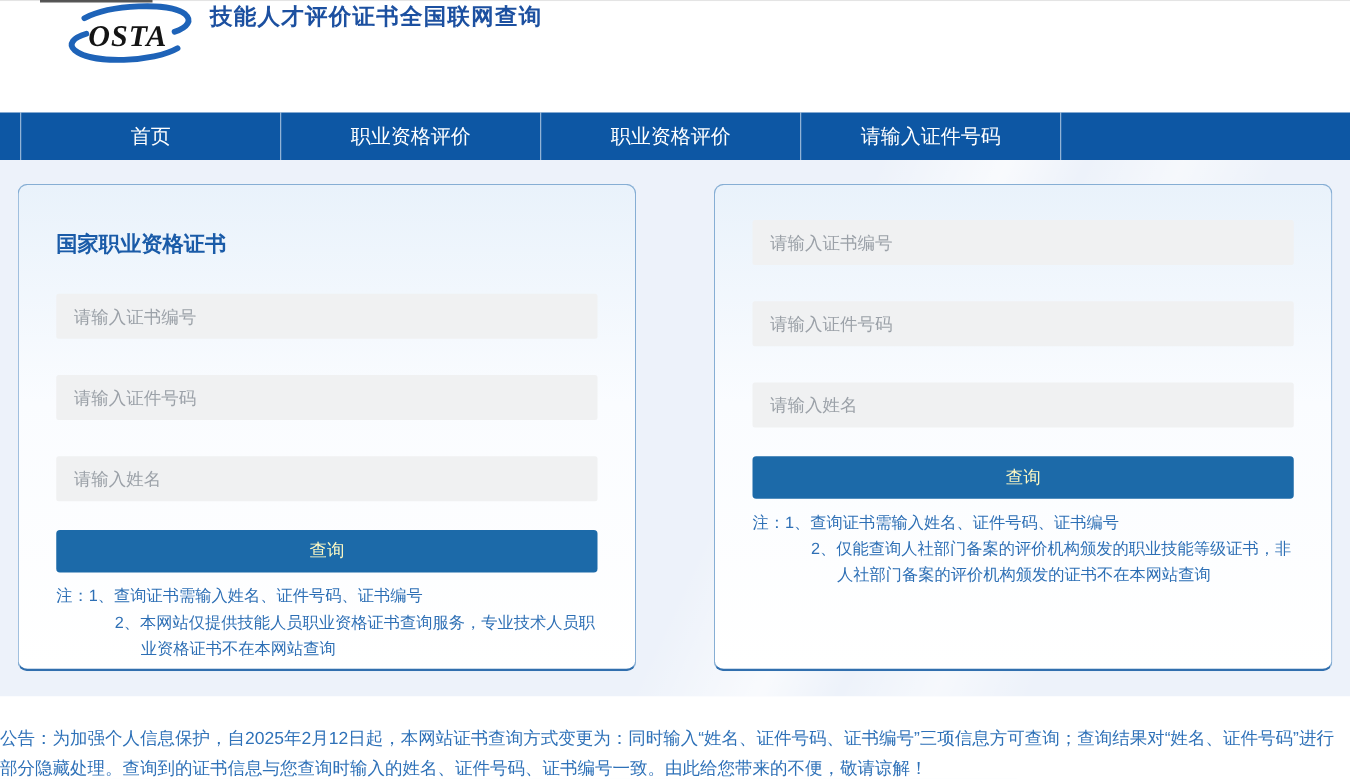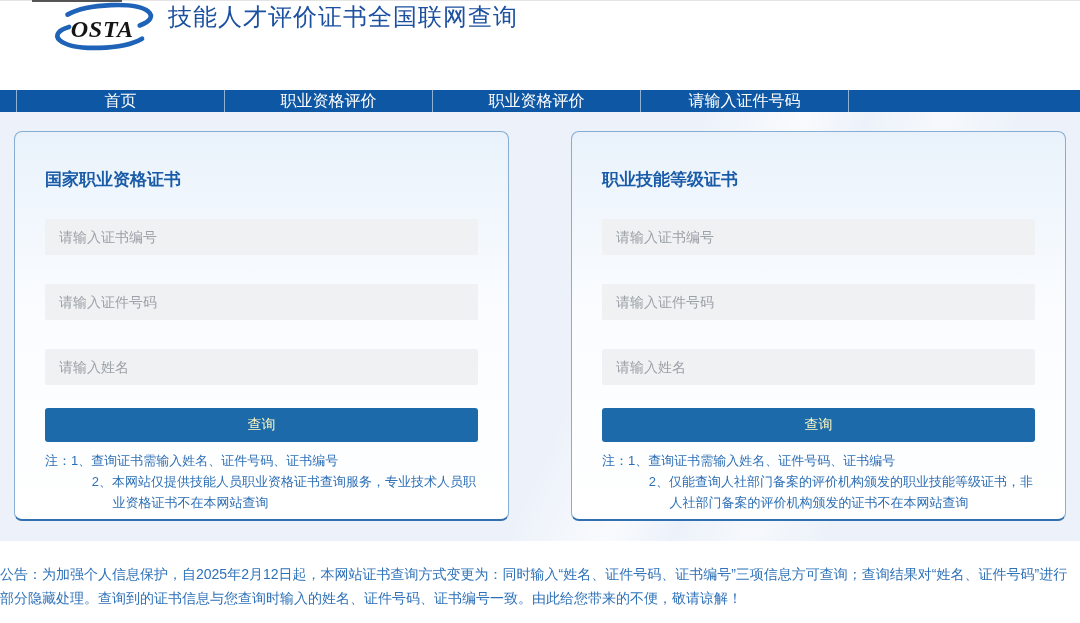--- a/index.html
+++ b/index.html
@@ -10,25 +10,25 @@
     background:#ffffff;
     position:relative;
   }
   
   .page-top-line { height:1px; background:#e4e4e4; }
   .top-artifact { position:absolute; left:32px; top:0; width:90px; height:2px; background:#3a3a3a; opacity:.85; }
   .header { height:89px; background:#ffffff; display:flex; align-items:flex-start; padding-left:52px; }
   .logo { width:104px; height:52px; flex:0 0 auto; }
   .site-title {
     margin-left:12px;
-    font-size:24px; font-weight:normal; color:#1c50a0;
+    font-size:18px; font-weight:bold; color:#1c50a0;
     letter-spacing:1px;
   }
   
-  .nav { height:22px; background:#0d57a4; display:flex; align-items:stretch; }
+  .nav { height:38px; background:#0d57a4; display:flex; align-items:stretch; }
   .nav-sliver { width:16px; flex:0 0 auto; }
   .nav-fill { flex:1; border-left:1px solid rgba(255,255,255,.55); }
   .nav-item {
     width:208px; flex:0 0 auto;
     border-left:1px solid rgba(255,255,255,.55);
     color:#ffffff; font-size:16px;
     display:flex; align-items:center; justify-content:center;
     cursor:pointer;
   }
   
@@ -108,21 +108,20 @@
     <div class="notes">
       <span class="note-label">注：</span>
       <div class="note-body">
         <div class="note-line">1、查询证书需输入姓名、证件号码、证书编号</div>
         <div class="note-line hang">2、本网站仅提供技能人员职业资格证书查询服务，专业技术人员职业资格证书不在本网站查询</div>
       </div>
     </div>
   </div>
 
   <div class="panel">
-    <div class="panel-title">职业技能等级证书</div>
     <input class="panel-input" type="text" placeholder="请输入证书编号" style="">
     <input class="panel-input" type="text" placeholder="请输入证件号码" style="">
     <input class="panel-input" type="text" placeholder="请输入姓名" style="">
     <button class="query-btn">查询</button>
     <div class="notes">
       <span class="note-label">注：</span>
       <div class="note-body">
         <div class="note-line">1、查询证书需输入姓名、证件号码、证书编号</div>
         <div class="note-line hang">2、仅能查询人社部门备案的评价机构颁发的职业技能等级证书，非人社部门备案的评价机构颁发的证书不在本网站查询</div>
       </div>

